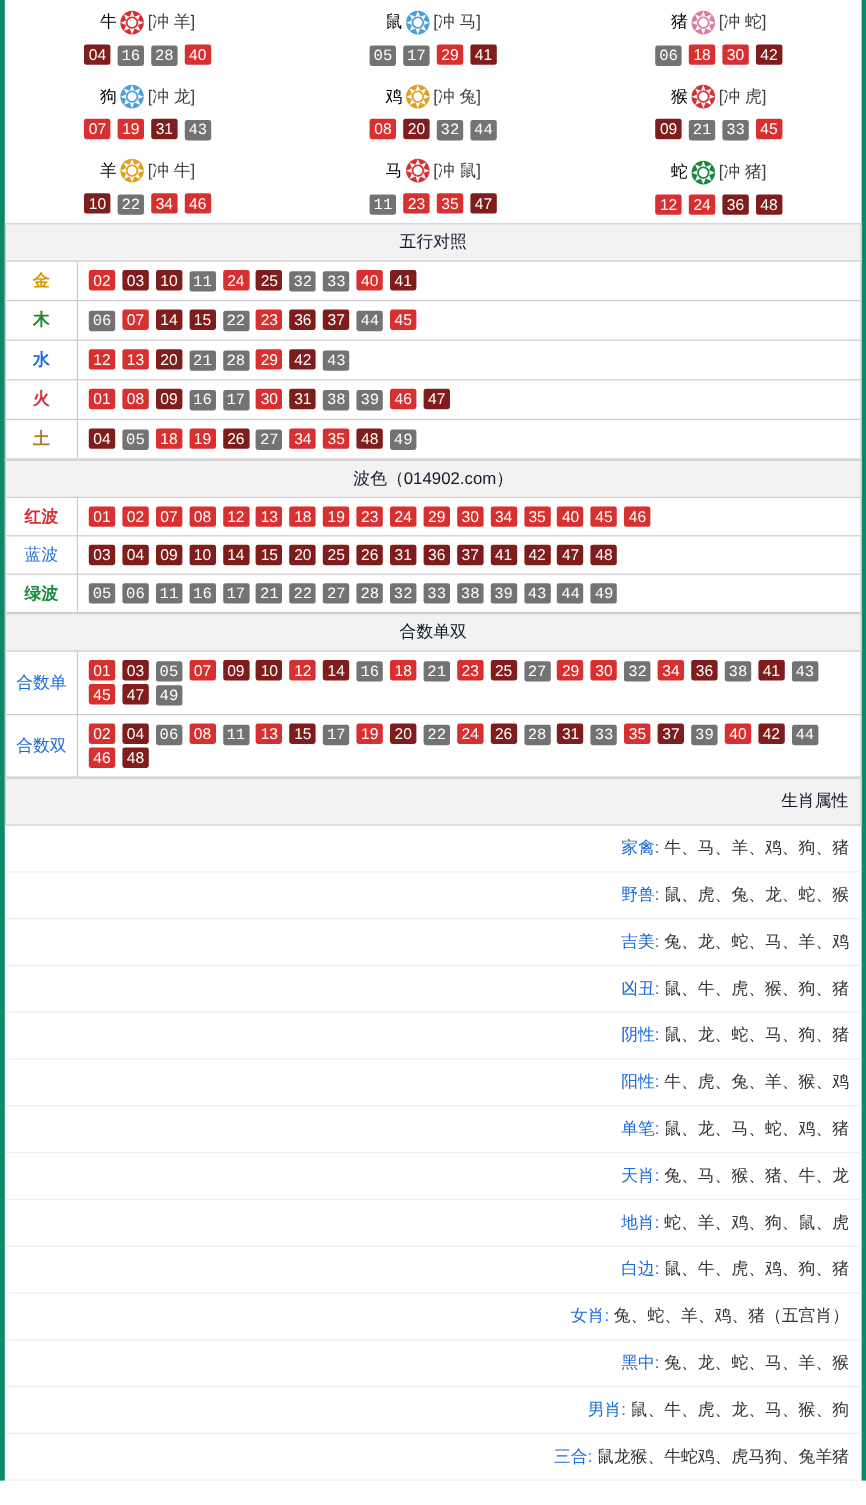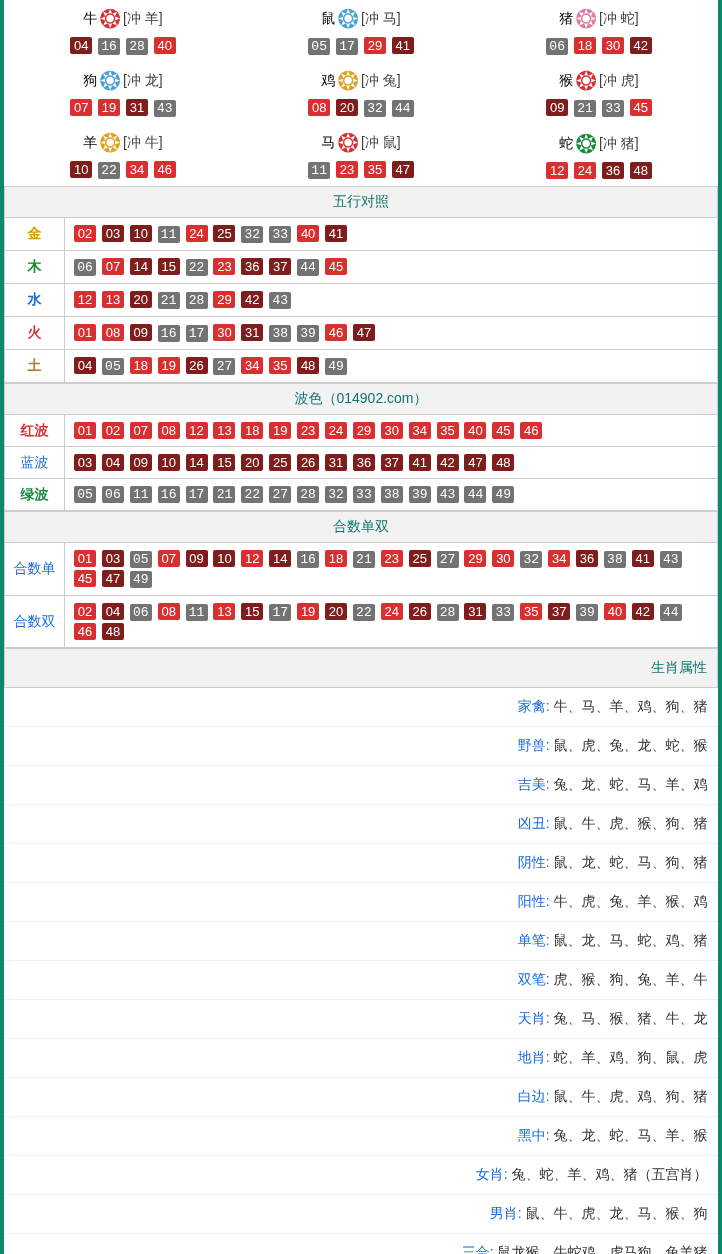--- a/index.html
+++ b/index.html
@@ -10,21 +10,21 @@
   .zodiac-table td { text-align: center; vertical-align: middle; padding: 6px; border: none; width: 33.33%; }
   .zodiac-item { display: inline-block; }
   .zodiac-line1 { margin-bottom: 4px; }
   .zodiac-name { font-weight: normal; color: #000; }
   .zodiac-icon { display: inline-block; font-size: 26px; line-height: 1; vertical-align: middle; margin: 0 2px; }
   .zodiac-conflict { color: #404040; }
   .ball { display: inline-block; min-width: 22px; padding: 1px 3px; font-size: 13px; color: #fff; text-align: center; border-radius: 2px; margin: 1px; }
   .red { background: #d83030; }
   .blue { background: #7f1d1d; }
   .green { background: #737373; font-family: Liberation Mono, monospace; }
-  .section-header { background: #f2f2f2; text-align: center; font-weight: normal; padding: 6px; color: #0f766e; }
+  .section-header { background: #f2f2f2; text-align: center; font-weight: normal; padding: 6px; color: #0f172a; }
   .label-gold { color: #d89a00; font-weight: bold; }
   .label-wood { color: #1a8a2e; font-weight: bold; }
   .label-water { color: #1a6ad8; font-weight: bold; }
   .label-fire { color: #d83030; font-weight: bold; }
   .label-earth { color: #b07a2e; font-weight: bold; }
   .label-red { color: #d83030; font-weight: bold; margin-left: 32px; }
   .label-blue { color: #1a6ad8; font-weight: normal; }
   .label-green { color: #188a3e; font-weight: bold; }
   .cell-label { width: 60px; text-align: center; }
   .balls-cell { padding: 6px 8px; }
@@ -148,36 +148,33 @@
         <tr class="attr-row">
           <td><span class="attr-label">阴性: </span><span class="attr-val">鼠、龙、蛇、马、狗、猪</span></td>
         </tr>
         <tr class="attr-row">
           <td><span class="attr-label">阳性: </span><span class="attr-val">牛、虎、兔、羊、猴、鸡</span></td>
         </tr>
         <tr class="attr-row">
           <td><span class="attr-label">单笔: </span><span class="attr-val">鼠、龙、马、蛇、鸡、猪</span></td>
         </tr>
         <tr class="attr-row">
-          <td><span class="attr-label">双笔: </span><span class="attr-val">虎、猴、狗、兔、羊、牛</span></td>
-        </tr>
-        <tr class="attr-row">
           <td><span class="attr-label">天肖: </span><span class="attr-val">兔、马、猴、猪、牛、龙</span></td>
         </tr>
         <tr class="attr-row">
           <td><span class="attr-label">地肖: </span><span class="attr-val">蛇、羊、鸡、狗、鼠、虎</span></td>
         </tr>
         <tr class="attr-row">
           <td><span class="attr-label">白边: </span><span class="attr-val">鼠、牛、虎、鸡、狗、猪</span></td>
         </tr>
         <tr class="attr-row">
-          <td><span class="attr-label">黑中: </span><span class="attr-val">兔、龙、蛇、马、羊、猴</span></td>
+          <td><span class="attr-label">女肖: </span><span class="attr-val">兔、蛇、羊、鸡、猪（五宫肖）</span></td>
         </tr>
         <tr class="attr-row">
-          <td><span class="attr-label">女肖: </span><span class="attr-val">兔、蛇、羊、鸡、猪（五宫肖）</span></td>
+          <td><span class="attr-label">黑中: </span><span class="attr-val">兔、龙、蛇、马、羊、猴</span></td>
         </tr>
         <tr class="attr-row">
           <td><span class="attr-label">男肖: </span><span class="attr-val">鼠、牛、虎、龙、马、猴、狗</span></td>
         </tr>
         <tr class="attr-row">
           <td><span class="attr-label">三合: </span><span class="attr-val">鼠龙猴、牛蛇鸡、虎马狗、兔羊猪</span></td>
         </tr>
       </tbody>
 </table>
 

